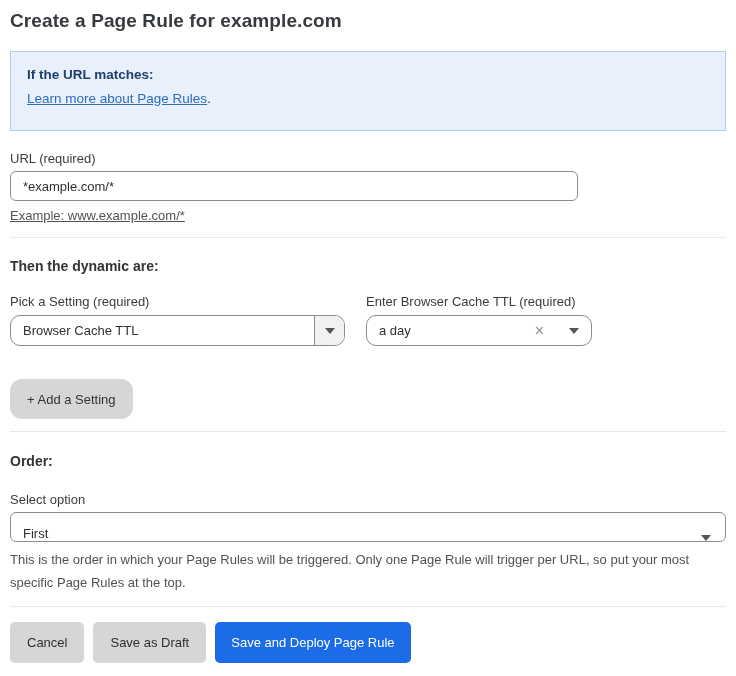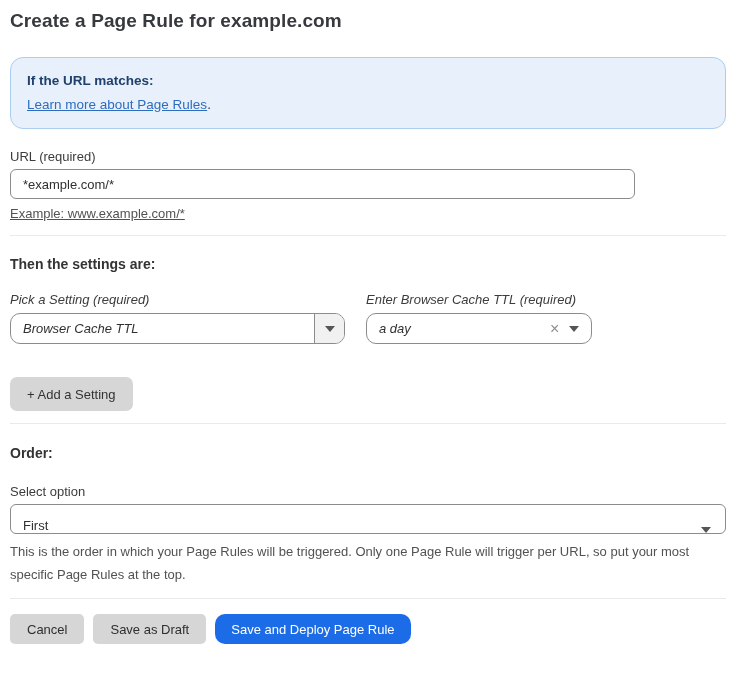--- a/index.html
+++ b/index.html
@@ -15,25 +15,25 @@
 
   .page-title {
     font-size: 19px;
     line-height: 26px;
     font-weight: bold;
     color: #36393d;
     letter-spacing: 0.1px;
   }
 
   .info-box {
-    margin-top: 23px;
+    margin-top: 17px;
     background: #e8f1fb;
     border: 1px solid #abcdf0;
-    border-radius: 13px;
-    padding: 11px 16px 12px 16px;
+    border-radius: 0;
+    padding: 11px 16px 20px 16px;
     color: #20406e;
     font-size: 13.5px;
     line-height: 23.5px;
   }
   .info-heading { font-weight: bold; }
   .info-body { }
   .info-link-line { }
   .info-link {
     color: #2e6cc0;
     text-decoration: underline;
@@ -41,21 +41,21 @@
   }
 
   .field-label {
     margin-top: 20px;
     font-size: 13px;
     color: #3c3c3c;
   }
   .url-input {
     display: block;
     margin-top: 5px;
-    width: 625px;
+    width: 568px;
     height: 30px;
     border: 1px solid #8c8c8c;
     border-radius: 6px;
     padding: 0 12px;
     font-family: "Liberation Sans", "DejaVu Sans", sans-serif;
     font-size: 13px;
     color: #303030;
     background: #ffffff;
     outline: none;
   }
@@ -73,21 +73,21 @@
     height: 0;
   }
 
   .section-heading {
     margin-top: 20px;
     font-size: 14px;
     font-weight: bold;
     color: #333333;
   }
 
-  .settings-row { display: flex; font-style: italic; }
+  .settings-row { display: flex; }
   .settings-col-1 { width: 356px; }
   .settings-col-2 { width: 230px; }
   .settings-label {
     margin-top: 20px;
     font-size: 13px;
     color: #3c3c3c;
   }
 
   .select-box {
     margin-top: 6px;
@@ -96,21 +96,21 @@
     border-radius: 10px;
     background: #ffffff;
     display: flex;
     align-items: center;
     font-size: 13px;
     color: #303030;
     cursor: pointer;
     overflow: hidden;
   }
   .select-box-1 { width: 335px; }
-  .select-box-2 { width: 226px; }
+  .select-box-2 { width: 226px; gap: 15px; }
   .select-value { padding-left: 12px; flex: 1 1 auto; white-space: nowrap; }
 
   .arrow-section {
     width: 30px;
     align-self: stretch;
     background: #f1f1f1;
     border-left: 1px solid #8c8c8c;
     display: flex;
     align-items: center;
     justify-content: center;
@@ -125,25 +125,25 @@
     color: #8f8f8f;
     font-size: 16px;
     padding: 0 10px 0 6px;
     line-height: 1;
     cursor: pointer;
   }
   .inline-arrow { padding-right: 12px; display: flex; align-items: center; }
 
   .add-setting-btn {
     margin-top: 33px;
-    height: 34px;
+    height: 40px;
     padding: 0 17px;
     background: #d6d6d6;
     border: none;
-    border-radius: 7px;
+    border-radius: 12px;
     font-family: "Liberation Sans", "DejaVu Sans", sans-serif;
     font-size: 13px;
     color: #333333;
     cursor: pointer;
   }
 
   .order-select {
     margin-top: 5px;
     width: 716px;
     height: 30px;
@@ -164,58 +164,57 @@
     width: 716px;
   }
 
   .actions-row {
     margin-top: 15px;
     display: flex;
     gap: 9px;
     align-items: center;
   }
   .btn {
-    height: 30px;
+    height: 41px;
     border: none;
     border-radius: 5px;
     font-family: "Liberation Sans", "DejaVu Sans", sans-serif;
     font-size: 13px;
     cursor: pointer;
   }
   .btn-gray {
     background: #d6d6d6;
     color: #2e2e2e;
     padding: 0 17px;
   }
   .btn-blue {
     background: #1b6ce6;
     color: #ffffff;
     padding: 6px 16px;
-    border-radius: 10px;
   }
 </style>
 </head>
 <body>
 
 <div class="container">
 
   <h1 class="page-title">Create a Page Rule for example.com</h1>
 
   <div class="info-box">
     <div class="info-heading">If the URL matches:</div>
     <div class="info-link-line"><a class="info-link">Learn more about Page Rules</a><span>.</span></div>
   </div>
 
   <div class="field-label">URL (required)</div>
   <input class="url-input" type="text" value="*example.com/*" style="">
   <div class="field-example">Example: www.example.com/*</div>
 
   <hr class="divider">
 
-  <div class="section-heading">Then the settings are:</div>
+  <div class="section-heading">Then the dynamic are:</div>
 
   <div class="settings-row">
     <div class="settings-col-1">
       <div class="settings-label">Pick a Setting (required)</div>
       <div class="select-box select-box-1">
         <span class="select-value">Browser Cache TTL</span>
         <span class="arrow-section">
             <span class="tri-down"></span>
           </span>
       </div>

